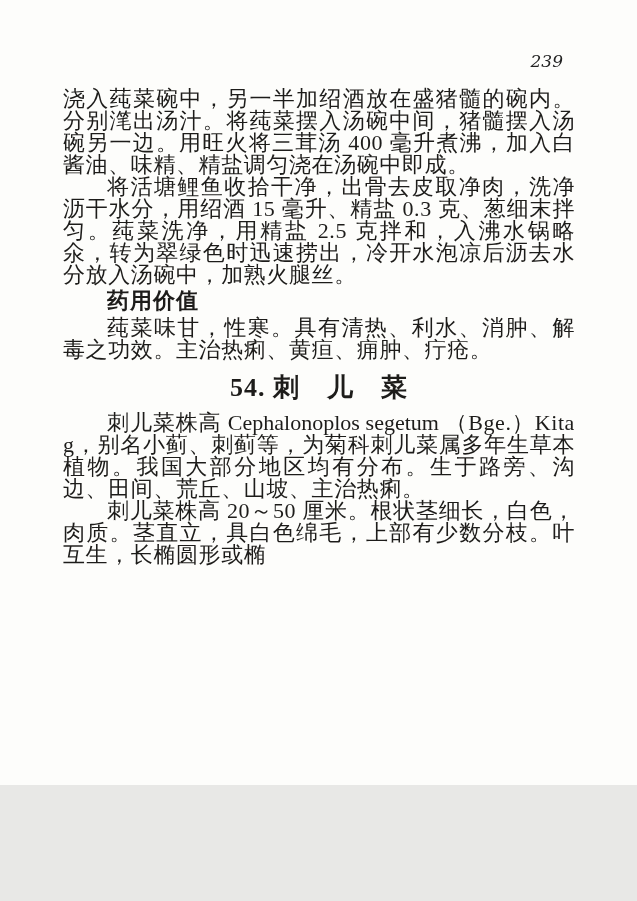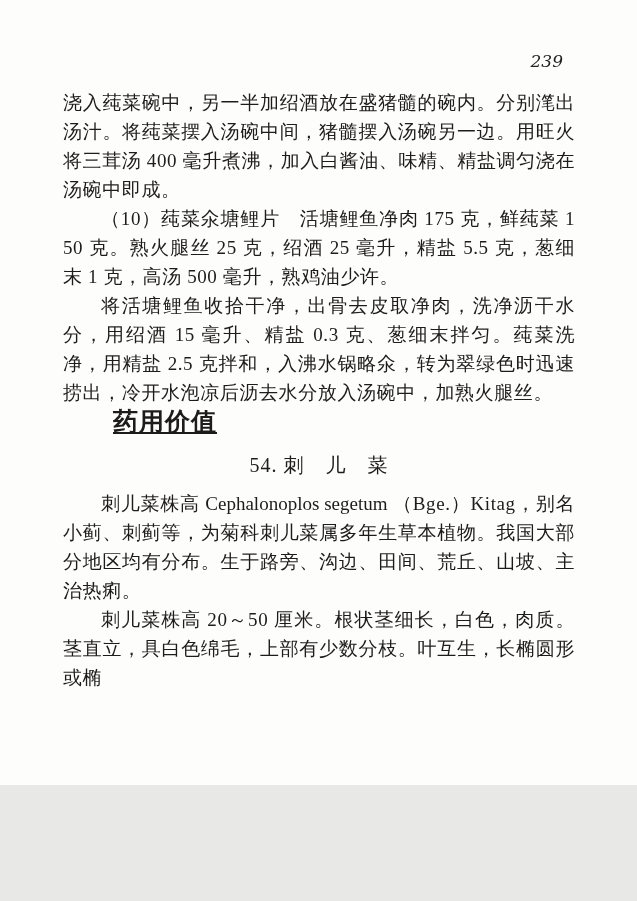--- a/index.html
+++ b/index.html
@@ -24,69 +24,68 @@
     font-style: italic;
     font-size: 17px;
     line-height: 22px;
     padding-right: 12px;
     margin-bottom: 16px;
     color: #222;
     font-family: "DejaVu Serif", "Liberation Serif", serif;
   }
   .para {
     margin: 0;
-    font-size: 19px;
-    line-height: 29px;
+    font-size: 22px;
+    line-height: 22px;
     text-align: justify;
     text-justify: inter-character;
     letter-spacing: 0.6px;
     word-break: break-all;
   }
   .para.indent {
     text-indent: 2em;
   }
   .subhead {
     margin: 0;
-    font-size: 25px;
+    font-size: 22px;
     line-height: 30.5px;
     font-weight: 700;
     text-indent: 2em;
     letter-spacing: 1px;
-    text-decoration: underline;
   }
   .section-title {
     margin: 12px 0 9px 0;
     text-align: center;
-    font-weight: 400;
-    font-size: 20px;
+    font-weight: 700;
+    font-size: 26px;
     line-height: 30px;
     letter-spacing: 1px;
   }
   .latin {
     letter-spacing: 0;
     word-break: normal;
   }
 </style>
 </head>
 <body>
 
 <div class="page">
 
   <div class="page-number">239</div>
 
   <p class="para">浇入莼菜碗中，另一半加绍酒放在盛猪髓的碗内。分别滗出汤汁。将莼菜摆入汤碗中间，猪髓摆入汤碗另一边。用旺火将三茸汤 400 毫升煮沸，加入白酱油、味精、精盐调匀浇在汤碗中即成。</p>
 
-  <p class="para indent">（10）莼菜氽塘鲤片　活塘鲤鱼净肉 175 克，鲜莼菜 150 克。熟火腿丝 25 克，绍酒 25 毫升，精盐 5.5 克，葱细末 1 克，高汤 500 毫升，熟鸡油少许。</p>
 
   <p class="para indent">将活塘鲤鱼收拾干净，出骨去皮取净肉，洗净沥干水分，用绍酒 15 毫升、精盐 0.3 克、葱细末拌匀。莼菜洗净，用精盐 2.5 克拌和，入沸水锅略氽，转为翠绿色时迅速捞出，冷开水泡凉后沥去水分放入汤碗中，加熟火腿丝。</p>
 
 
 
   <p class="subhead">药用价值</p>
 
+  <p class="para indent">莼菜味甘，性寒。具有清热、利水、消肿、解毒之功效。主治热痢、黄疸、痈肿、疔疮。</p>
 
   <h2 class="section-title">54. 刺　儿　菜</h2>
 
   <p class="para indent"><span>刺儿菜株高 </span><span class="latin">Cephalonoplos segetum</span><span> （Bge.）Kitag，别名小蓟、刺蓟等，为菊科刺儿菜属多年生草本植物。我国大部分地区均有分布。生于路旁、沟边、田间、荒丘、山坡、主治热痢。</span></p>
 
   <p class="para indent">刺儿菜株高 20～50 厘米。根状茎细长，白色，肉质。茎直立，具白色绵毛，上部有少数分枝。叶互生，长椭圆形或椭</p>
 
 </div>
 
 </body></html>

